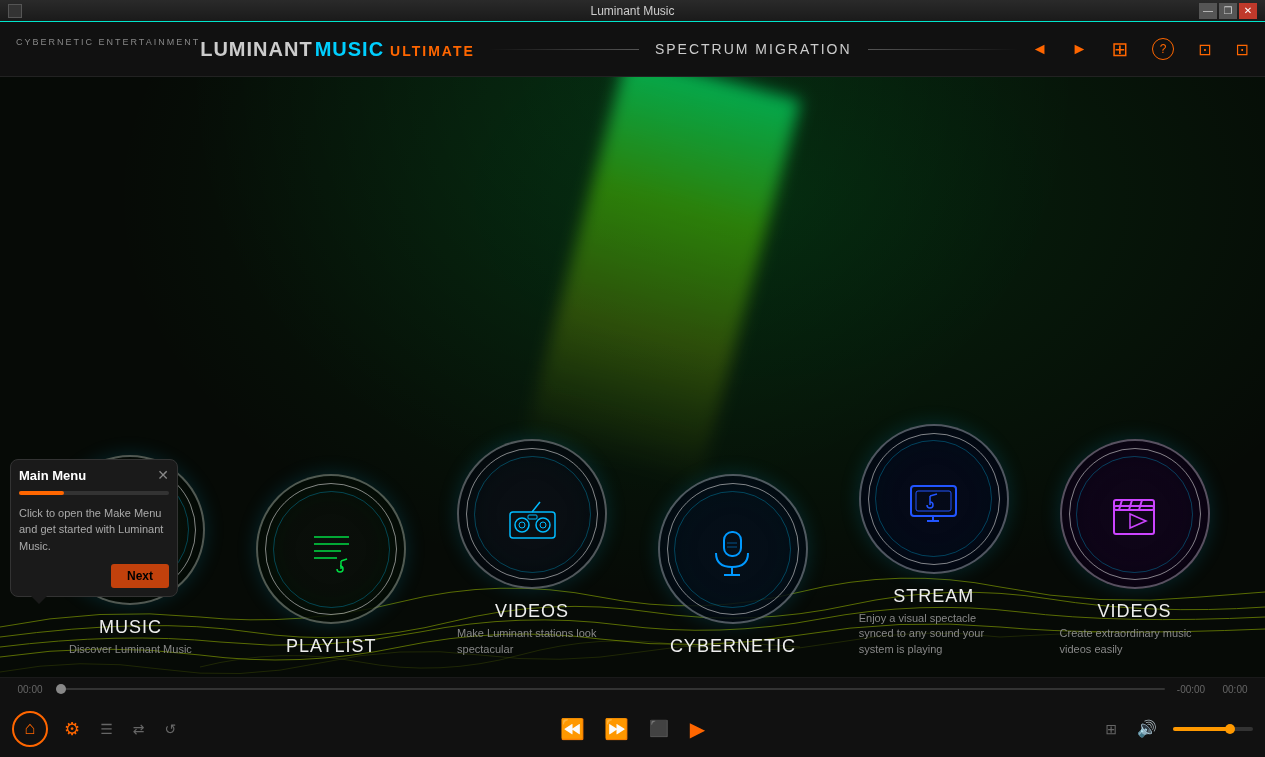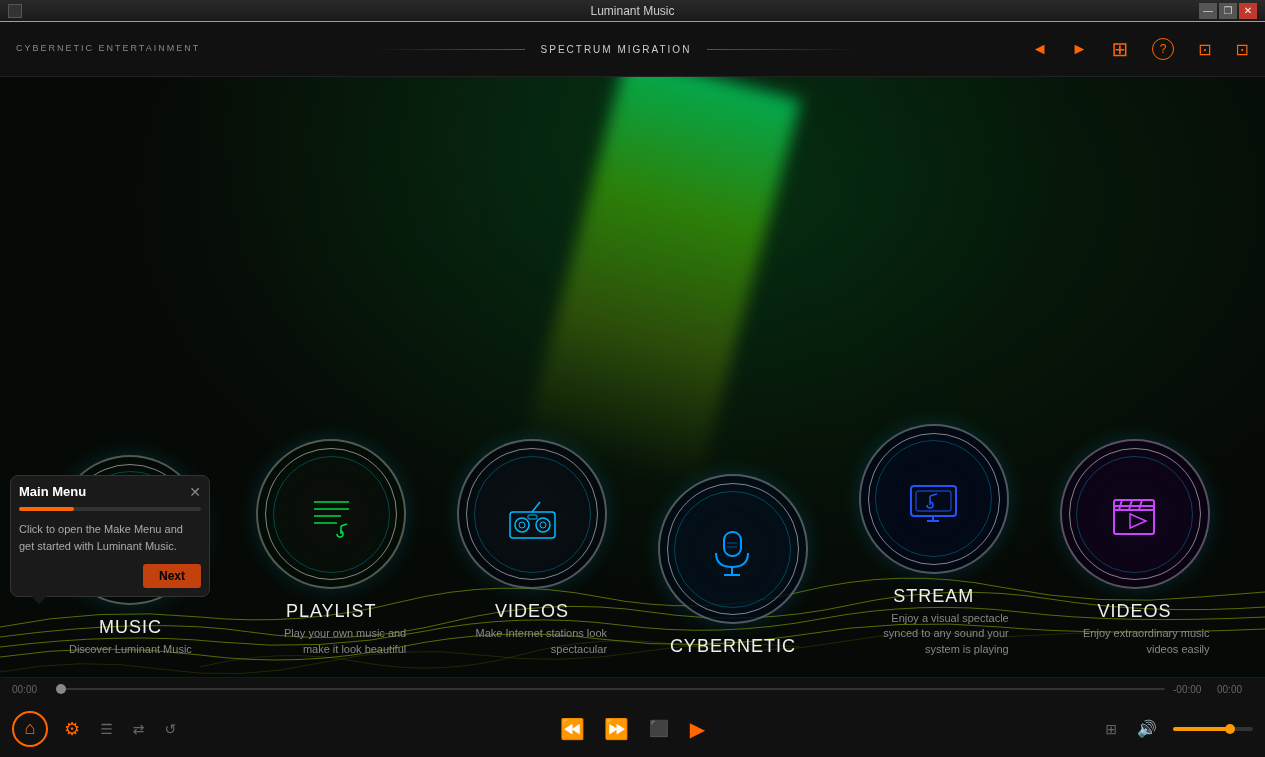--- a/index.html
+++ b/index.html
@@ -94,21 +94,21 @@
     }
 
     .header-center {
       flex: 1;
       display: flex;
       align-items: center;
       justify-content: center;
       gap: 16px;
     }
     .track-title {
-      font-size: 10px;
+      font-size: 14px;
       color: #ccc;
       letter-spacing: 2px;
       text-transform: uppercase;
     }
     .header-line {
       width: 150px;
       height: 1px;
       background: linear-gradient(to right, transparent, #555);
     }
     .header-line.right {
@@ -219,21 +219,21 @@
     .mode-name {
       font-size: 18px;
       font-weight: 300;
       color: #eee;
       margin-top: 12px;
       letter-spacing: 1px;
     }
     .mode-desc {
       font-size: 11px;
       color: #888;
-      text-align: right;
+      text-align: left;
       margin-top: 4px;
       line-height: 1.4;
       max-width: 150px;
     }
 
     
     .mode-demo .mode-circle {
       background: radial-gradient(circle, rgba(10,15,10,0.95) 40%, rgba(0,30,10,0.5) 100%);
     }
     .mode-playlist .mode-circle {
@@ -258,21 +258,21 @@
       height: 65px;
       position: relative;
       z-index: 2;
     }
 
     
     .tooltip-popup {
       position: absolute;
       left: 10px;
       bottom: 80px;
-      width: 200px;
+      width: 168px;
       background: #1a1a1a;
       border: 1px solid #333;
       border-radius: 8px;
       padding: 8px;
       z-index: 100;
     }
     .tooltip-header {
       display: flex;
       justify-content: space-between;
       align-items: center;
@@ -341,20 +341,21 @@
       height: 22px;
       display: flex;
       align-items: center;
       padding: 0 12px;
       gap: 8px;
     }
     .time-label {
       font-size: 10px;
       color: #666;
       min-width: 36px;
+      text-align: center;
     }
     .progress-track {
       flex: 1;
       height: 2px;
       background: #333;
       border-radius: 1px;
       position: relative;
     }
     .progress-thumb {
       position: absolute;
@@ -459,20 +460,25 @@
   <div class="titlebar-controls">
     <div class="titlebar-btn minimize">—</div>
     <div class="titlebar-btn maximize">❐</div>
     <div class="titlebar-btn close">✕</div>
   </div>
 </div>
 
 <div class="header">
   <div class="logo-area">
     <span class="logo-cybernetic">CYBERNETIC ENTERTAINMENT</span>
+    <div class="logo-main">
+      <span class="logo-luminant">LUMINANT</span>
+      <span class="logo-music">MUSIC</span>
+      <span class="logo-ultimate">ULTIMATE</span>
+    </div>
   </div>
 
   <div class="header-center">
     <div class="header-line"></div>
     <span class="track-title">SPECTRUM MIGRATION</span>
     <div class="header-line right"></div>
   </div>
 
   <div class="header-controls">
     <button class="header-btn">◄</button>
@@ -531,37 +537,36 @@
             <line x1="15" y1="27" x2="50" y2="27"></line>
             <line x1="15" y1="34" x2="42" y2="34"></line>
             <line x1="15" y1="41" x2="38" y2="41"></line>
           </g>
 
           <path d="M42,44 L42,52 M38,52 Q38,55 41,55 Q44,55 44,52 Q44,49 41,49" stroke="#00dd44" stroke-width="1.5" fill="none"></path>
           <line x1="42" y1="44" x2="48" y2="42" stroke="#00dd44" stroke-width="1.5"></line>
         </svg>
       </div>
       <span class="mode-name">PLAYLIST</span>
-      <span class="mode-desc">Play your own music and make it look beautiful</span>
     </div>
 
     <div class="mode-card mode-radio">
       <div class="mode-circle">
         <svg class="circle-svg" viewBox="0 0 65 65">
           <rect x="10" y="30" width="45" height="26" rx="3" stroke="#00bbff" stroke-width="1.5" fill="none"></rect>
           <circle cx="22" cy="43" r="7" stroke="#00bbff" stroke-width="1.5" fill="none"></circle>
           <circle cx="22" cy="43" r="3" stroke="#00bbff" stroke-width="1" fill="none"></circle>
           <circle cx="43" cy="43" r="7" stroke="#00bbff" stroke-width="1.5" fill="none"></circle>
           <circle cx="43" cy="43" r="3" stroke="#00bbff" stroke-width="1" fill="none"></circle>
           <rect x="28" y="33" width="9" height="4" rx="1" stroke="#00bbff" stroke-width="1" fill="none"></rect>
           <line x1="32" y1="30" x2="40" y2="20" stroke="#00bbff" stroke-width="1.5"></line>
         </svg>
       </div>
       <span class="mode-name">VIDEOS</span>
-      <span class="mode-desc">Make Internet stations look spectacular</span>
+      <span class="mode-desc">Make Luminant stations look spectacular</span>
     </div>
 
     <div class="mode-card mode-microphone">
       <div class="mode-circle">
         <svg class="circle-svg" viewBox="0 0 65 65">
           <rect x="24" y="15" width="17" height="24" rx="8" stroke="#0099ff" stroke-width="2" fill="none"></rect>
           <path d="M16,36 Q16,50 32,50 Q48,50 48,36" stroke="#0099ff" stroke-width="2" fill="none"></path>
           <line x1="32" y1="50" x2="32" y2="58" stroke="#0099ff" stroke-width="2"></line>
           <line x1="24" y1="58" x2="40" y2="58" stroke="#0099ff" stroke-width="2"></line>
 
@@ -597,21 +602,21 @@
           <rect x="12" y="18" width="40" height="10" rx="2" stroke="#cc44ff" stroke-width="2" fill="none"></rect>
 
           <line x1="20" y1="18" x2="17" y2="28" stroke="#cc44ff" stroke-width="2"></line>
           <line x1="30" y1="18" x2="27" y2="28" stroke="#cc44ff" stroke-width="2"></line>
           <line x1="40" y1="18" x2="37" y2="28" stroke="#cc44ff" stroke-width="2"></line>
 
           <polygon points="28,32 28,46 44,39" stroke="#cc44ff" stroke-width="1.5" fill="none"></polygon>
         </svg>
       </div>
       <span class="mode-name">VIDEOS</span>
-      <span class="mode-desc">Enjoy extraordinary music videos easily</span>
+      <span class="mode-desc">Create extraordinary music videos easily</span>
     </div>
 
   </div>
 
   <div class="tooltip-popup">
     <div class="tooltip-header">
       <span class="tooltip-title">Main Menu</span>
       <span class="tooltip-close">✕</span>
     </div>
     <div class="tooltip-progress">

